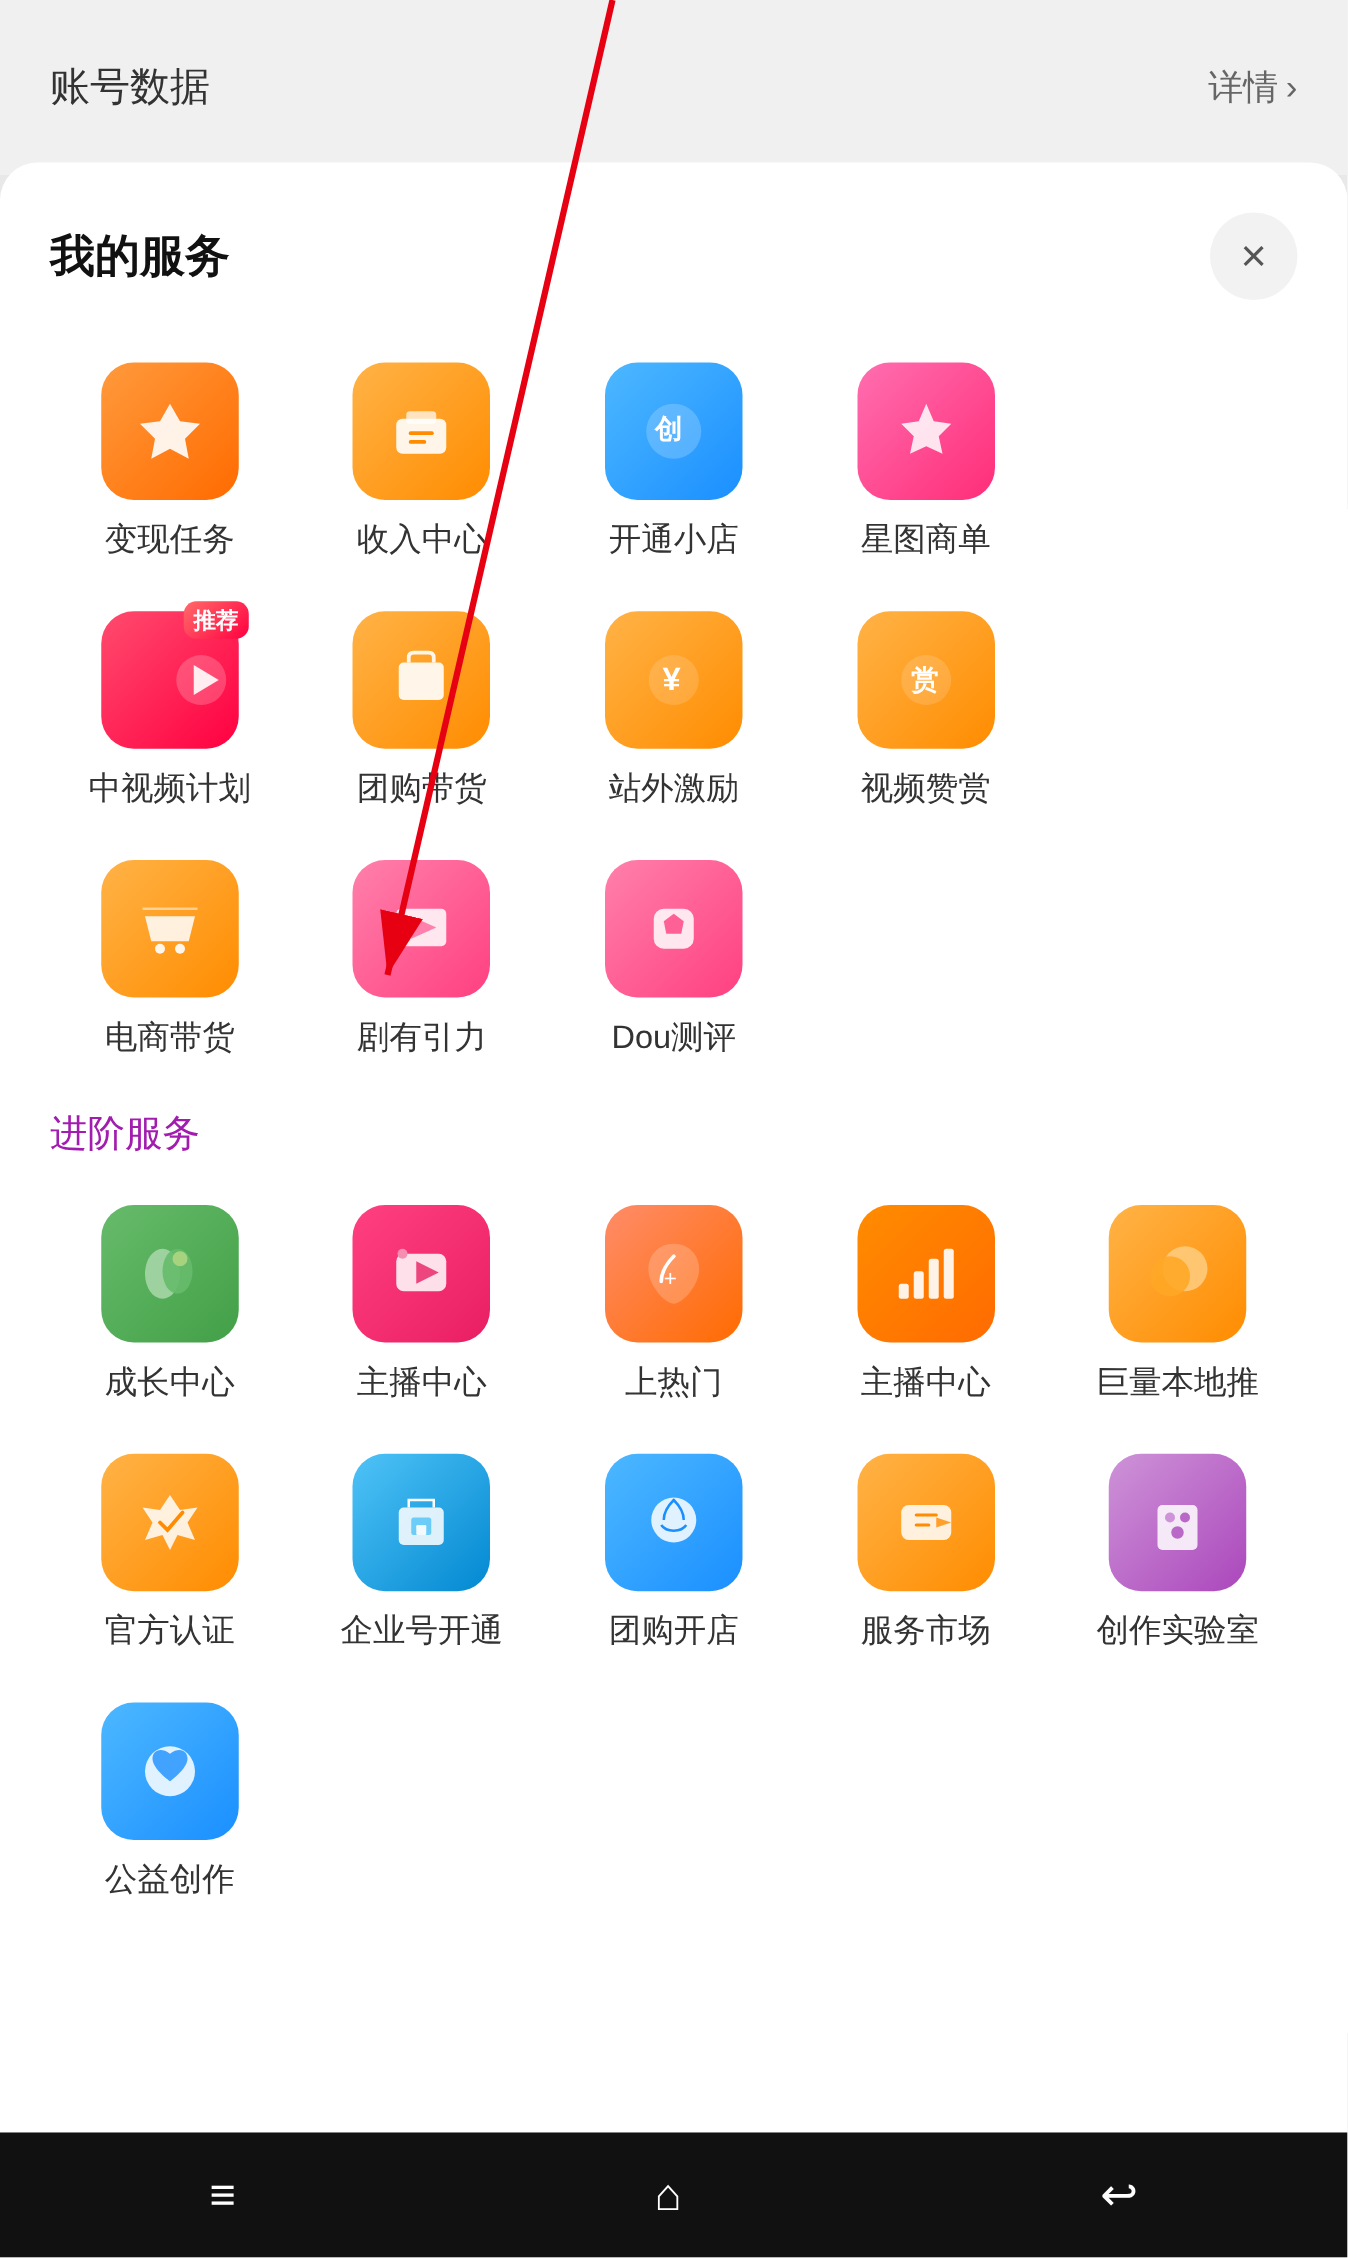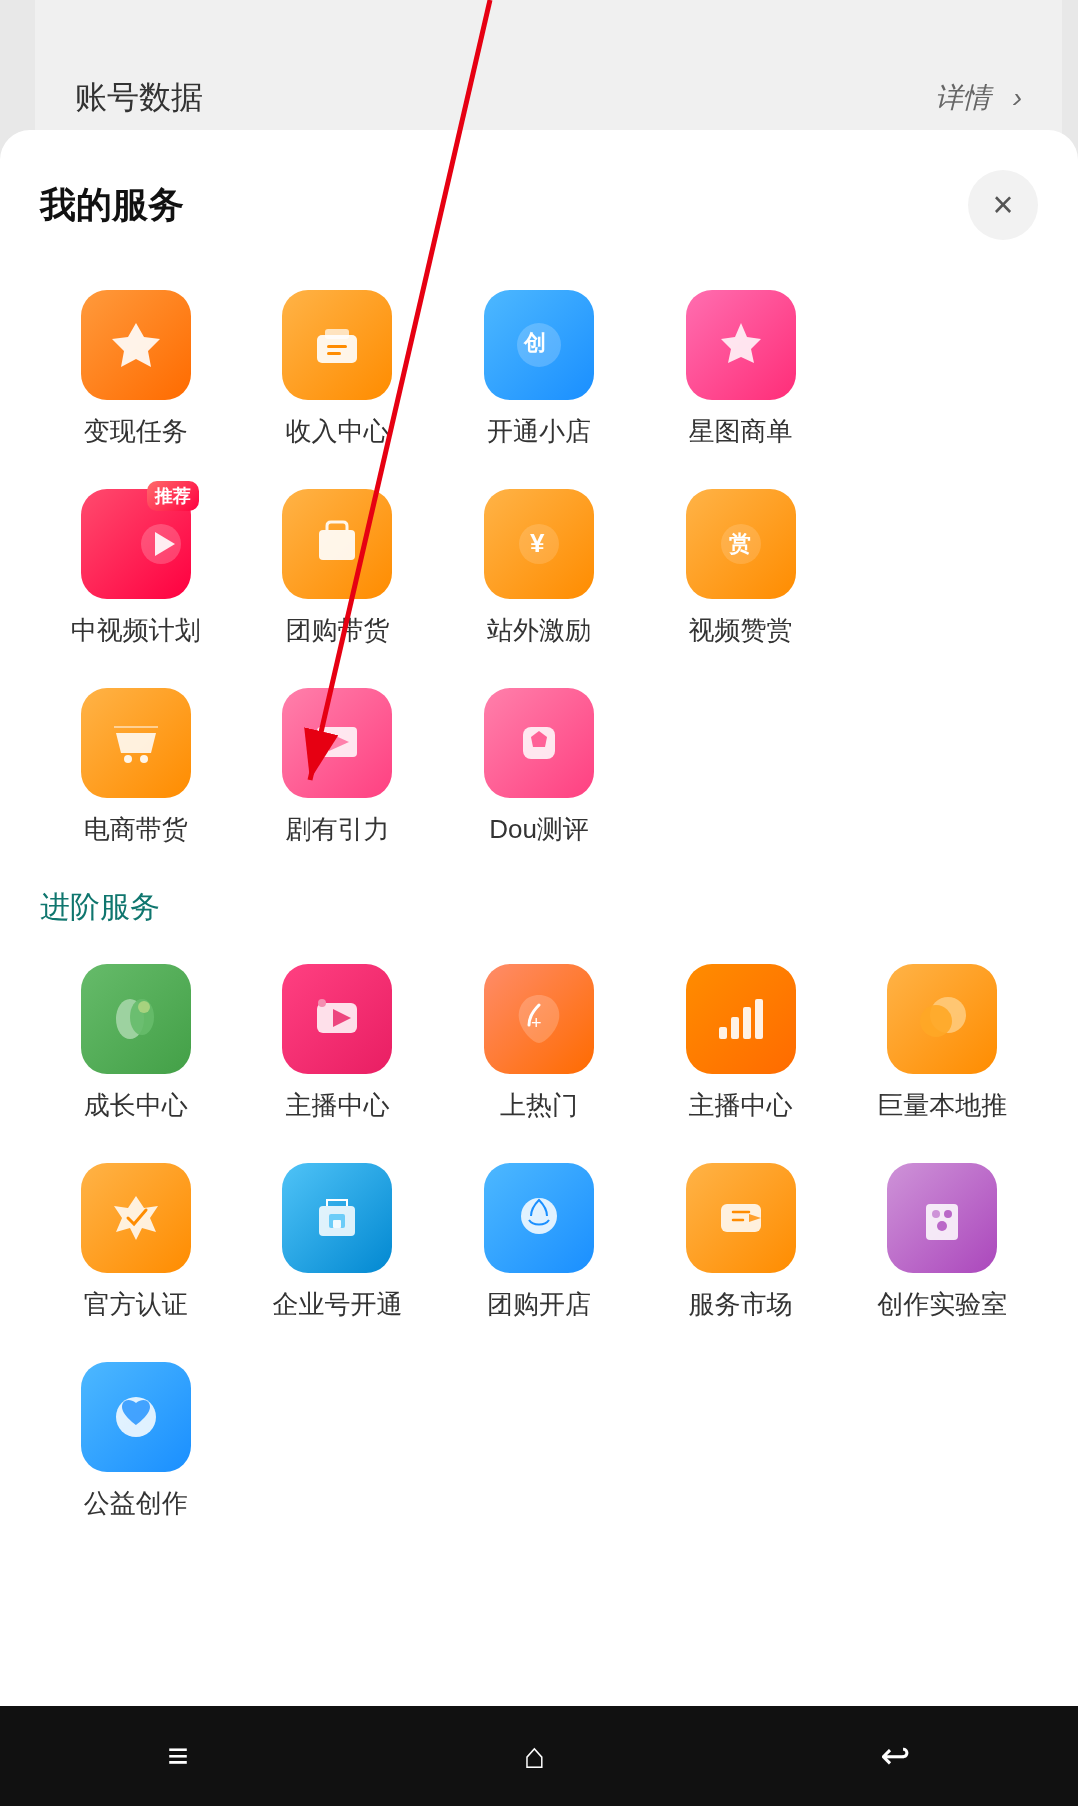--- a/index.html
+++ b/index.html
@@ -9,46 +9,44 @@
       height: 1806px;
       background: #e8e8e8;
       font-family: -apple-system, 'PingFang SC', 'Helvetica Neue', Arial, sans-serif;
       position: relative;
       overflow: hidden;
     }
 
     
     .bg-top {
       position: absolute;
-      top: 0; left: 0; right: 16px;
+      top: 0; left: 0; right: 0;
       height: 140px;
       background: #f0f0f0;
       display: flex;
-      align-items: flex-end;
+      align-items: center;
       padding: 20px 40px;
-      margin-left: 35px;
     }
     .bg-top-content {
       display: flex;
       justify-content: space-between;
       width: 100%;
       align-items: center;
     }
     .account-data-label {
       font-size: 32px;
       color: #333;
       font-weight: 500;
     }
     .detail-link {
       font-size: 28px;
       color: #666;
       display: flex;
       align-items: center;
-      gap: 22px;
-      font-style: italic;
+      gap: 6px;
     }
 
     
     .red-arrow {
       position: absolute;
       top: 0;
       left: 0;
       width: 100%;
       height: 900px;
       pointer-events: none;
@@ -124,21 +122,21 @@
     .service-label {
       font-size: 26px;
       color: #333;
       text-align: center;
       white-space: nowrap;
     }
 
     
     .section-label {
       font-size: 30px;
-      color: #0f766e;
+      color: #a21caf;
       margin: 20px 0 36px 0;
     }
 
     
     .icon-bianhuan { background: linear-gradient(135deg, #ff9a3c, #ff6b00); }
     .icon-shouru { background: linear-gradient(135deg, #ffb347, #ff8c00); }
     .icon-quanmin { background: linear-gradient(135deg, #ff9a3c, #ff6b00); }
     .icon-kaishi { background: linear-gradient(135deg, #4db8ff, #1a8fff); }
     .icon-xingtujhm { background: linear-gradient(135deg, #ff6eb0, #ff2d78); }
     .icon-zhongshipin { background: linear-gradient(135deg, #ff4b6e, #ff0040); justify-content: flex-end; }

